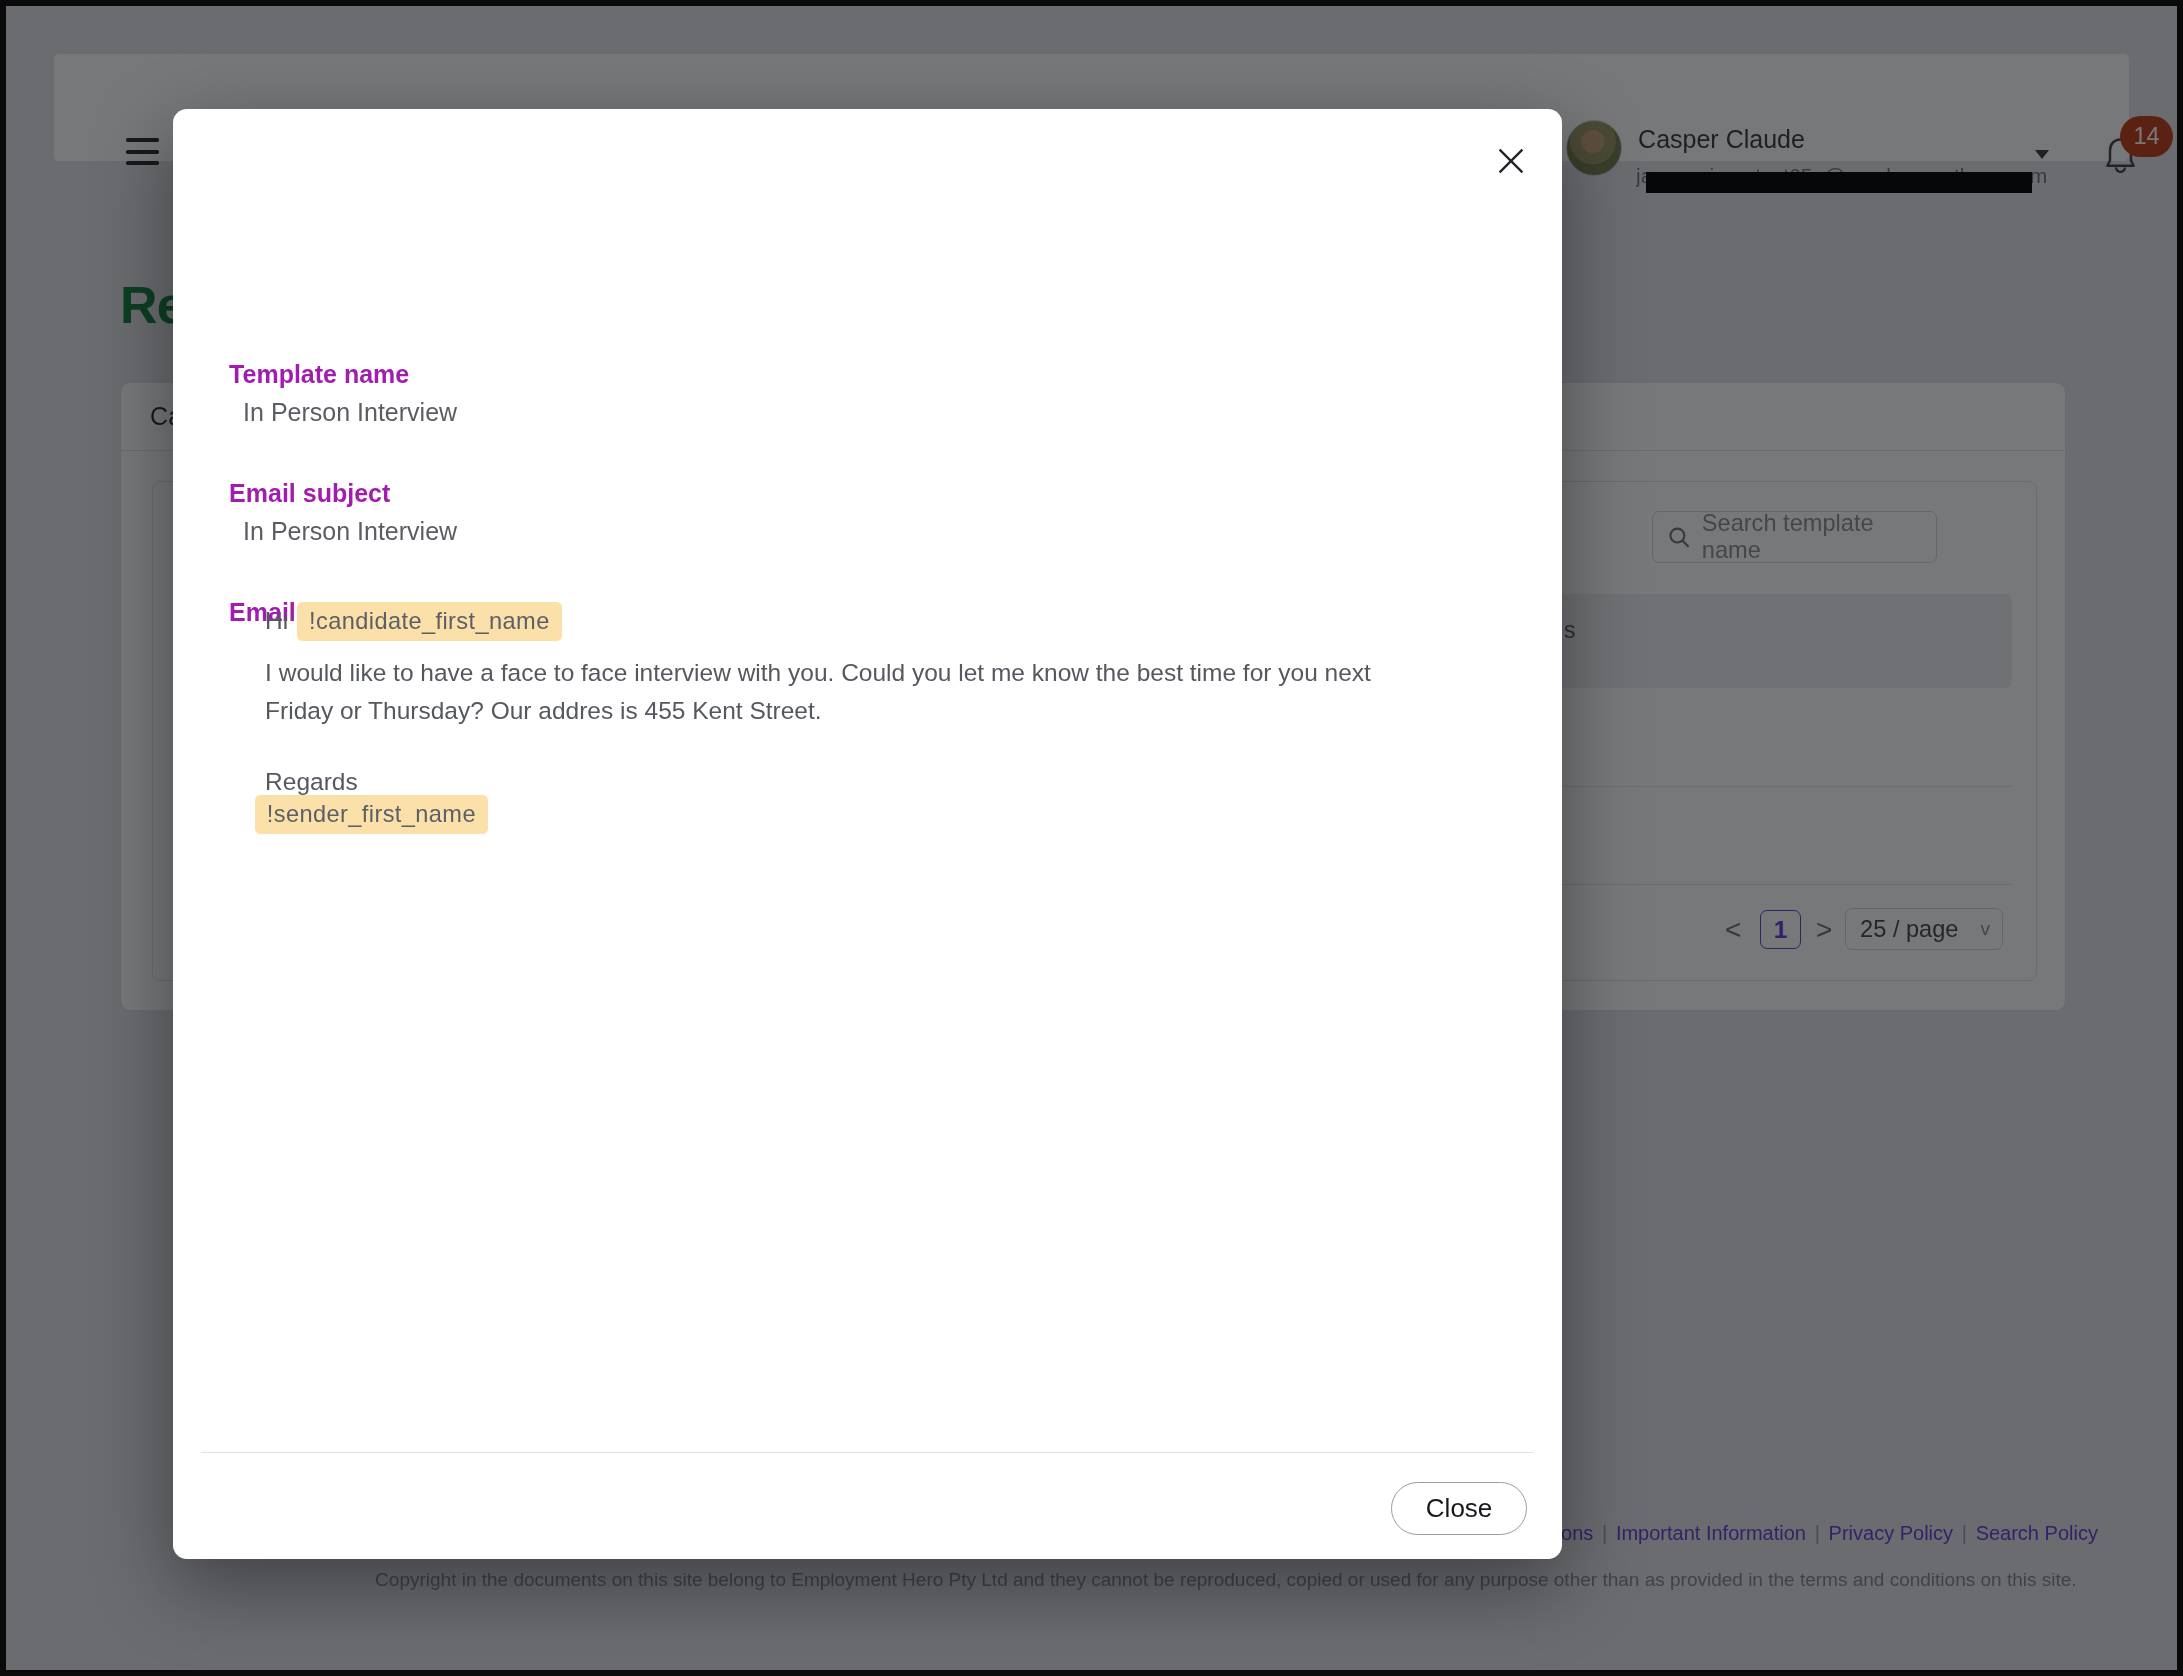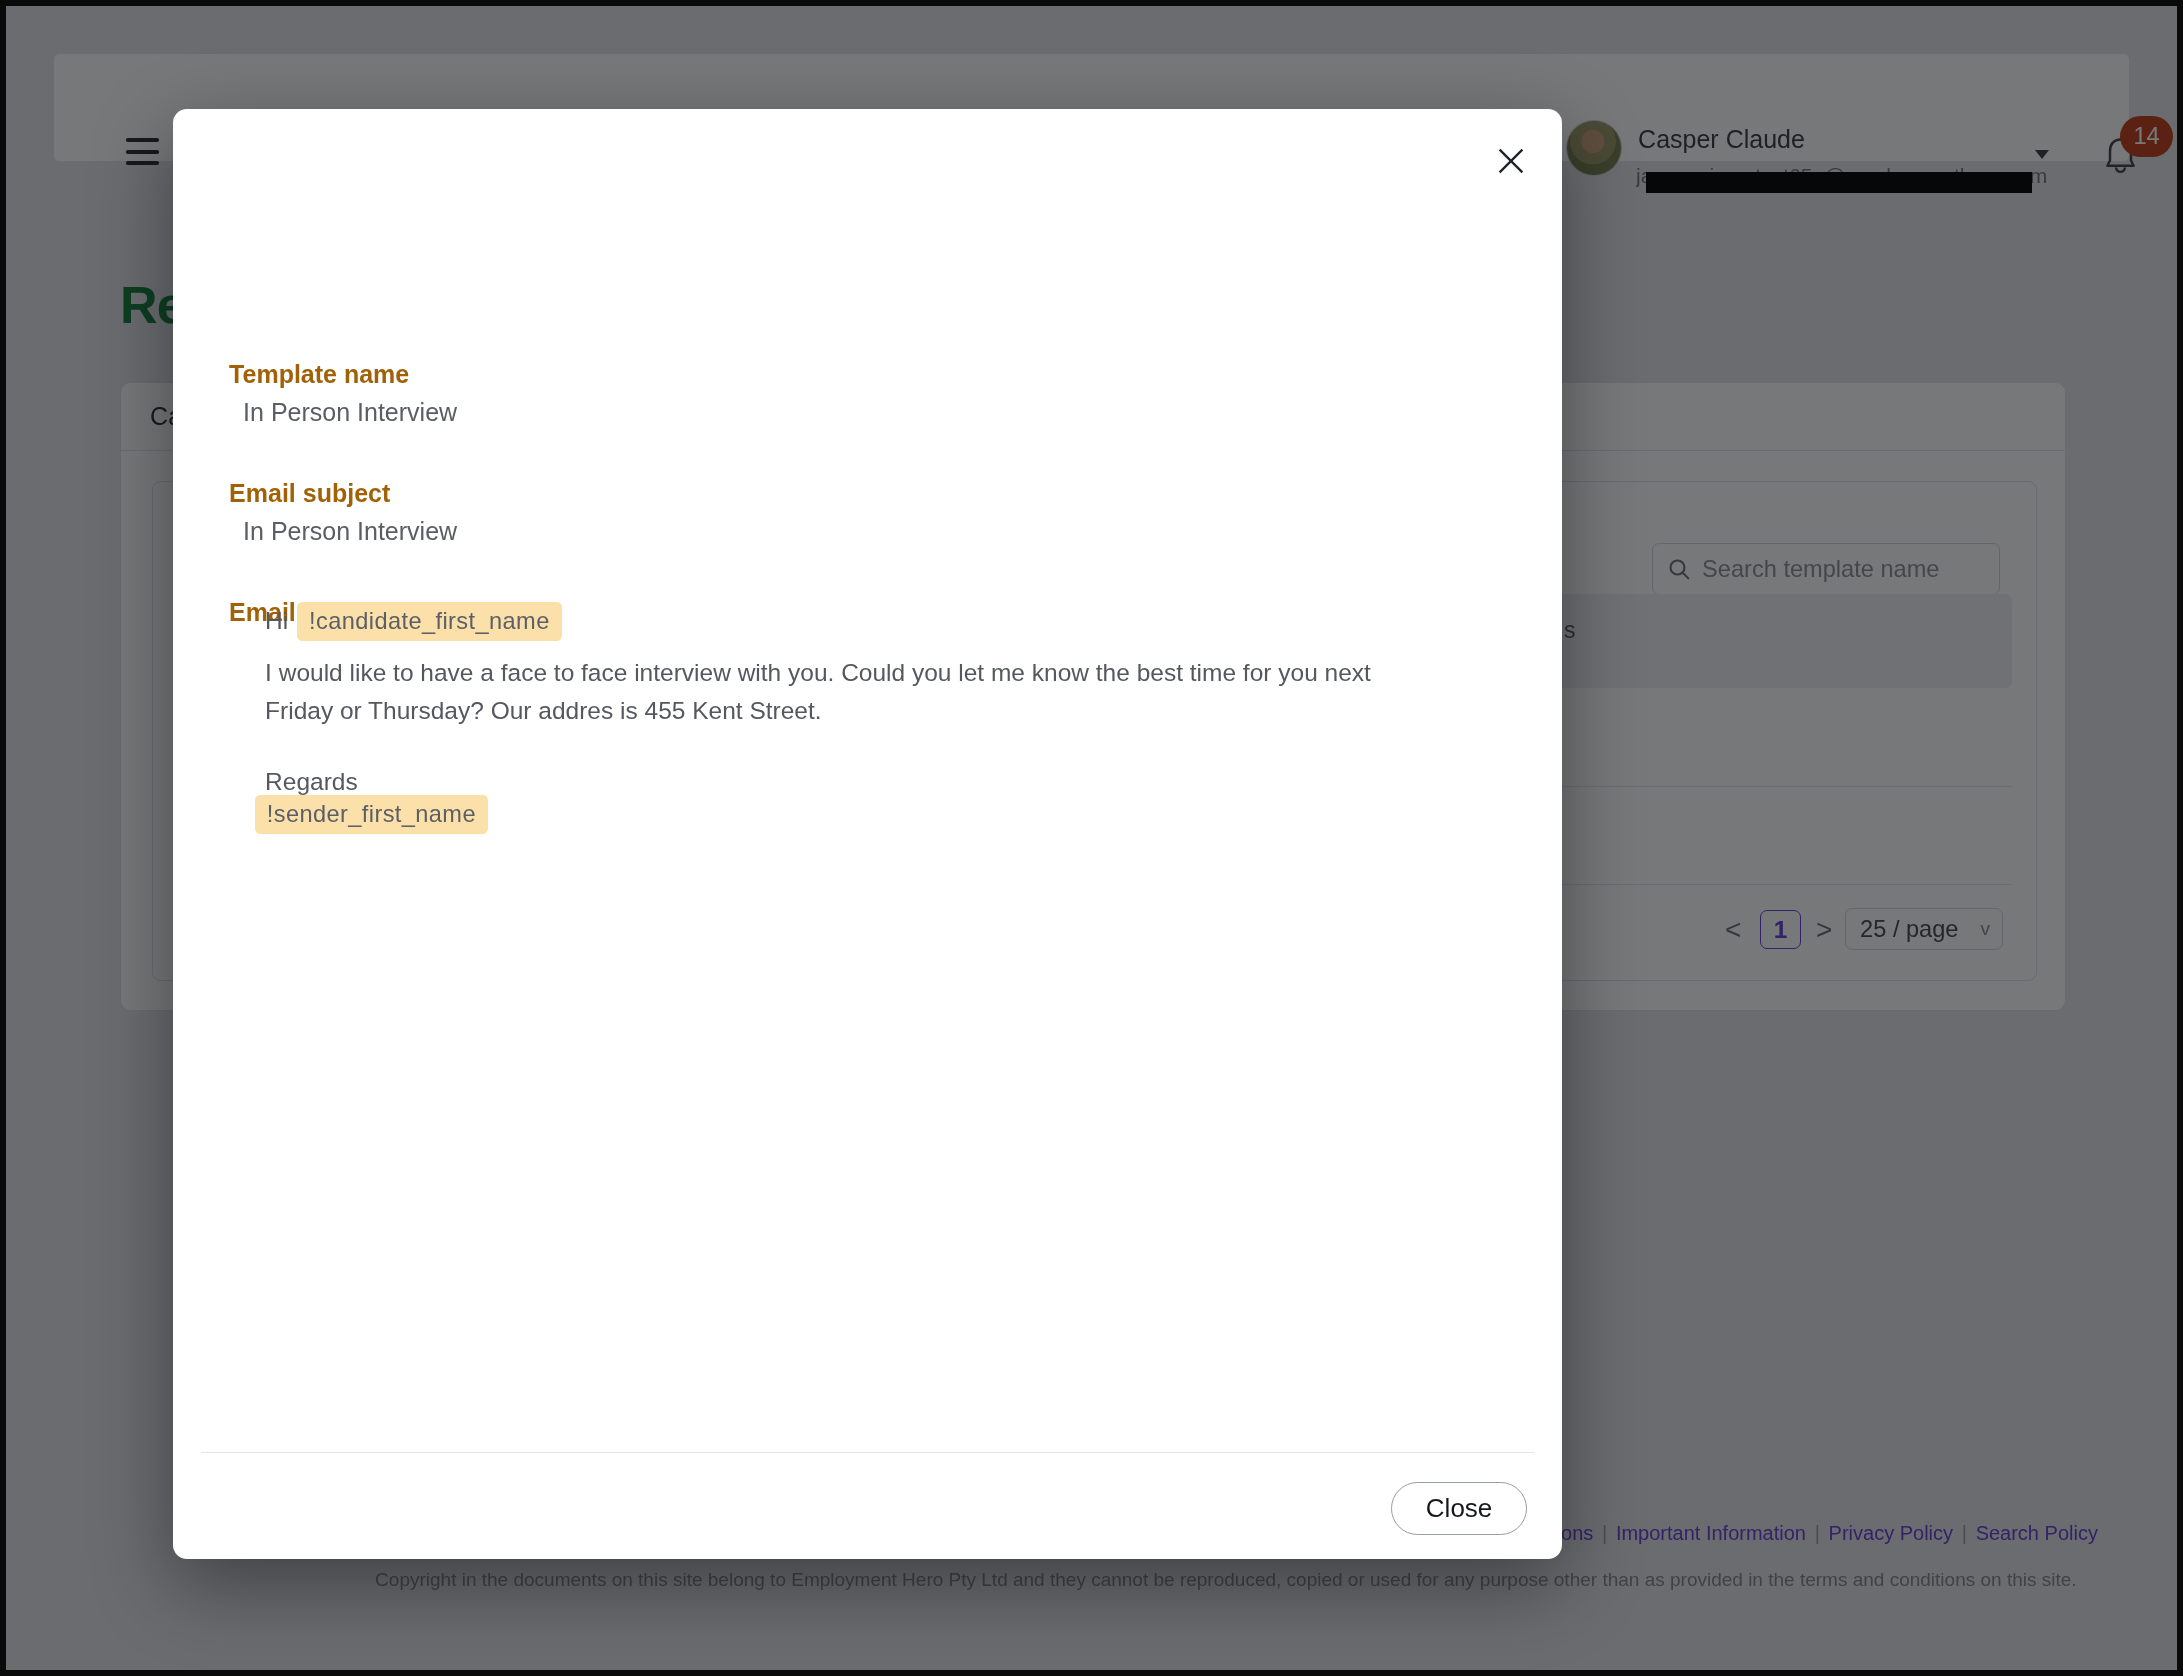--- a/index.html
+++ b/index.html
@@ -37,22 +37,22 @@
 
   
   .page-title { position:absolute; left:114px; top:269px; font-size:52px; font-weight:800;
     color:#15803d; letter-spacing:-0.9px; }
   .main-card { position:absolute; left:114px; top:376px; width:1946px; height:629px;
     background:#fff; border:0.9px solid #dfe1e6; border-radius:10.5px; }
   .tab-row { height:68px; border-bottom:0.9px solid #e2e4e8; display:flex; align-items:center; }
   .tab-label { margin-left:29px; font-size:25px; color:#2e3136; cursor:pointer; }
   .inner-panel { position:absolute; left:31px; top:98px; width:1885px; height:500px;
     border:0.9px solid #e0e2e6; border-radius:8.7px; }
-  .tpl-search { position:absolute; left:1646px; top:505px; width:348px; height:52px; background:#fff;
-    border:1.3px solid #d5d7db; border-radius:7px; display:flex; align-items:center;margin-top:32px; }
+  .tpl-search { position:absolute; left:1646px; top:505px; width:285px; height:52px; background:#fff;
+    border:1.3px solid #d5d7db; border-radius:7px; display:flex; align-items:center; }
   .tpl-search svg { margin-left:14px; }
   .tpl-search .ph { margin-left:10.5px; font-size:23.6px; color:#8e9197; }
   .gray-row { position:absolute; left:177px; top:588px; width:1829px; height:94px;
     background:#edeff2; border-radius:7px; }
   .row-fragment { position:absolute; left:1558px; top:611px; font-size:23px; color:#595c61; }
   .divider-row1 { position:absolute; left:183px; top:780px; width:1823px; height:0.9px; background:#e4e6e9; }
   .divider-row2 { position:absolute; left:183px; top:878px; width:1823px; height:0.9px; background:#e4e6e9; }
 
   .pag-prev { position:absolute; left:1719px; top:908px; font-size:28px; color:#6d7076; cursor:pointer; }
   .pag-page { position:absolute; left:1754px; top:904px; width:41px; height:39px;
@@ -72,21 +72,21 @@
 
   
   .overlay { position:absolute; inset:0; background:rgba(8,9,12,0.55); z-index:5; }
   .modal { position:absolute; left:167px; top:103px; width:1389px; height:1450px; background:#fff;
     border-radius:14px; z-index:10; box-shadow:0 26px 79px rgba(0,0,0,0.4); overflow:hidden; }
   .modal-header { position:absolute; left:0; top:0; right:0; height:101px; background:#e9ecf2;
     display:flex; align-items:center; }
   .modal-title { margin-left:44px; font-size:35px; font-weight:bold; color:#15161a; }
   .modal-close { position:absolute; right:37px; top:38px; width:28px; height:28px; cursor:pointer; }
 
-  .fld-label { position:absolute; left:56px; font-size:25px; font-weight:bold; color:#a16207; }
+  .fld-label { position:absolute; left:56px; font-size:25px; font-weight:bold; color:#a21caf; }
   .fld-value { position:absolute; left:70px; font-size:25px; color:#5a5d64; }
   .lbl-1 { top:251px; } .val-1 { top:289px; }
   .lbl-2 { top:370px; } .val-2 { top:408px; }
   .lbl-3 { top:489px; }
 
   .body-line { position:absolute; left:92px; font-size:24.5px; color:#55585f; }
   .line-hi { top:467px; }
   .token { display:inline-block; background:#fbe1a9; color:#5c5f66; border-radius:5.2px;
     padding:6.1px 12.2px; font-size:23.6px; letter-spacing:0.4px; }
   .line-hi .token { margin-left:8.7px;margin-top:26px; }

